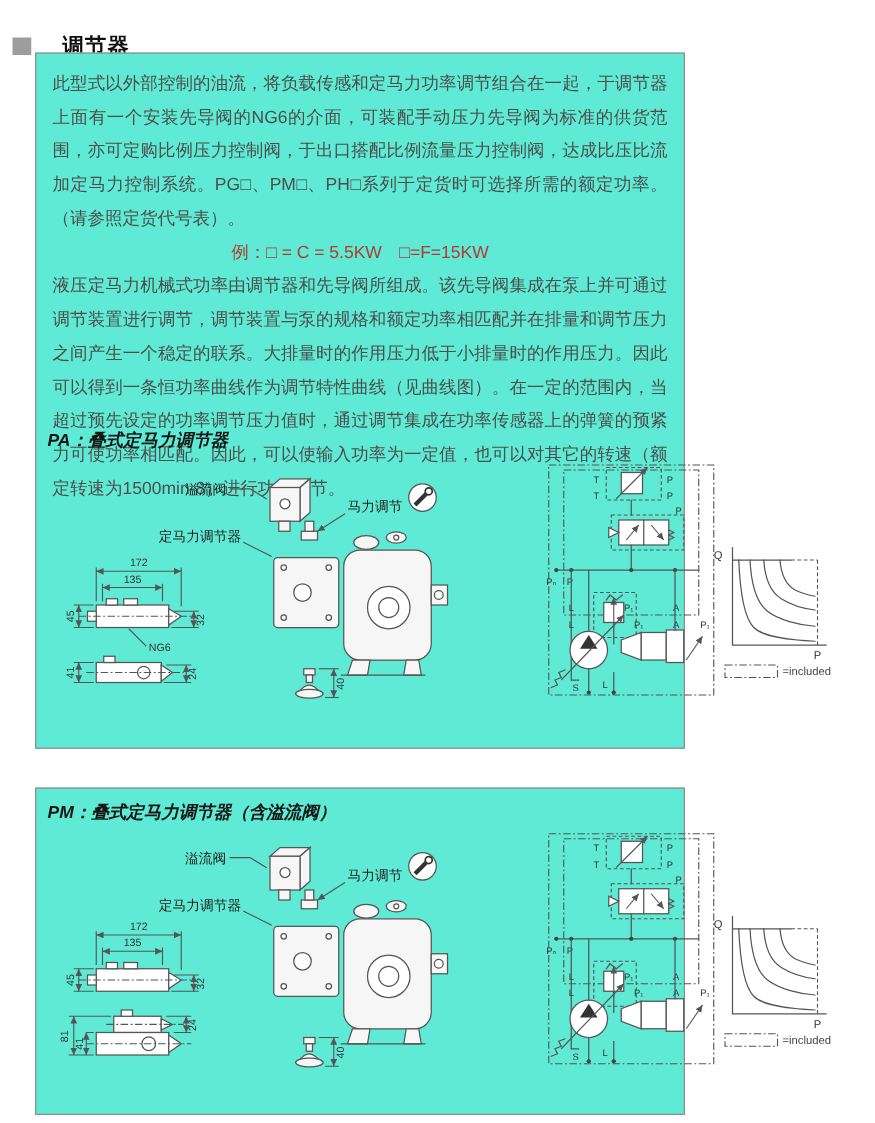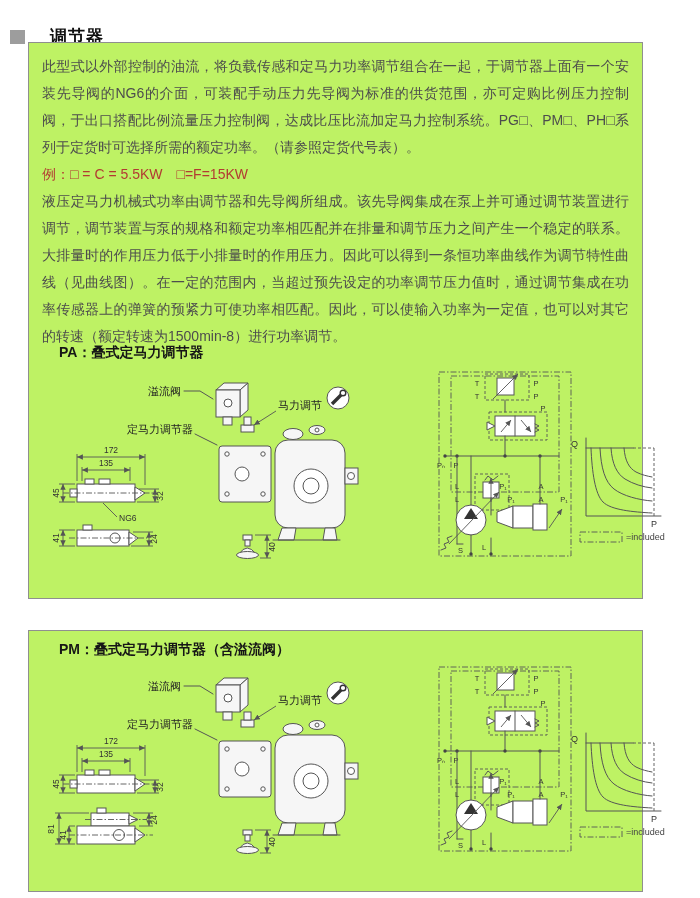--- a/index.html
+++ b/index.html
@@ -1,27 +1,27 @@
 <!DOCTYPE html>
 <html><head>
 <meta charset="utf-8">
 <style>
   html,body{margin:0;padding:0;background:#fff;}
   body{font-family:"Liberation Sans","DejaVu Sans",sans-serif;}
   .page{position:relative;width:700px;height:898px;background:#ffffff;overflow:hidden;}
   .hdr{position:absolute;left:10px;top:9px;display:flex;align-items:center;gap:9px;}
   .sq{width:15px;height:14px;background:#9d9d9d;}
   .title{font-size:17px;font-weight:bold;color:#101010;margin:16px;letter-spacing:1px;}
-  .box{position:absolute;left:28px;width:615px;border:1px solid #8f8f8f;background:#bef264;box-sizing:border-box;}
+  .box{position:absolute;left:28px;width:520px;border:1px solid #8f8f8f;background:#5eead4;box-sizing:border-box;}
   #box1{top:42px;height:557px;}
   #box2{top:630px;height:262px;}
   .txt{position:absolute;left:13px;right:13px;top:10px;font-size:14px;line-height:27px;color:#4d4d4d;text-align:justify;}
   .txt p{margin:0;}
-  .example{color:#b23b32;text-align:left;}
-  .sec-h{position:absolute;left:30px;font-size:14px;font-weight:bold;color:#161616;}
+  .example{color:#b23b32;text-align:center;}
+  .sec-h{position:absolute;left:9px;font-size:14px;font-weight:bold;color:#161616;font-style:italic;}
   #box1 .sec-h{top:301px;}
   #box2 .sec-h{top:10px;}
   #box1 svg.fig{position:absolute;left:6px;top:325px;}
   #box2 svg.fig{position:absolute;left:6px;top:32px;}
   svg .ln{stroke:#555;stroke-width:1;fill:none;stroke-linecap:round;}
   svg .fw{fill:#f6f6f6;stroke:#555;stroke-width:1;}
   svg .wh{fill:#ffffff;stroke:#555;stroke-width:1;}
   svg .dd{stroke-dasharray:6 2 1.5 2;}
   svg .ds{stroke-dasharray:3 2;}
   svg .dim{stroke:#555;stroke-width:.9;fill:none;}

